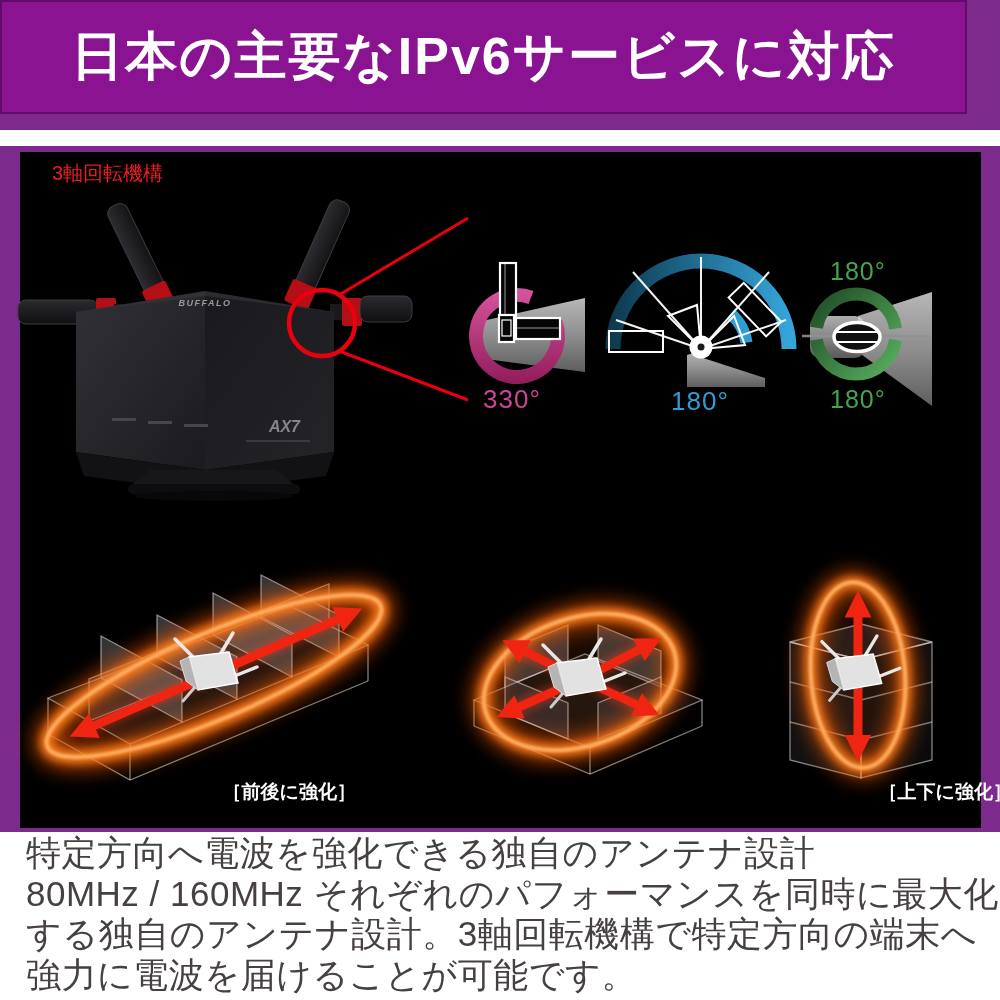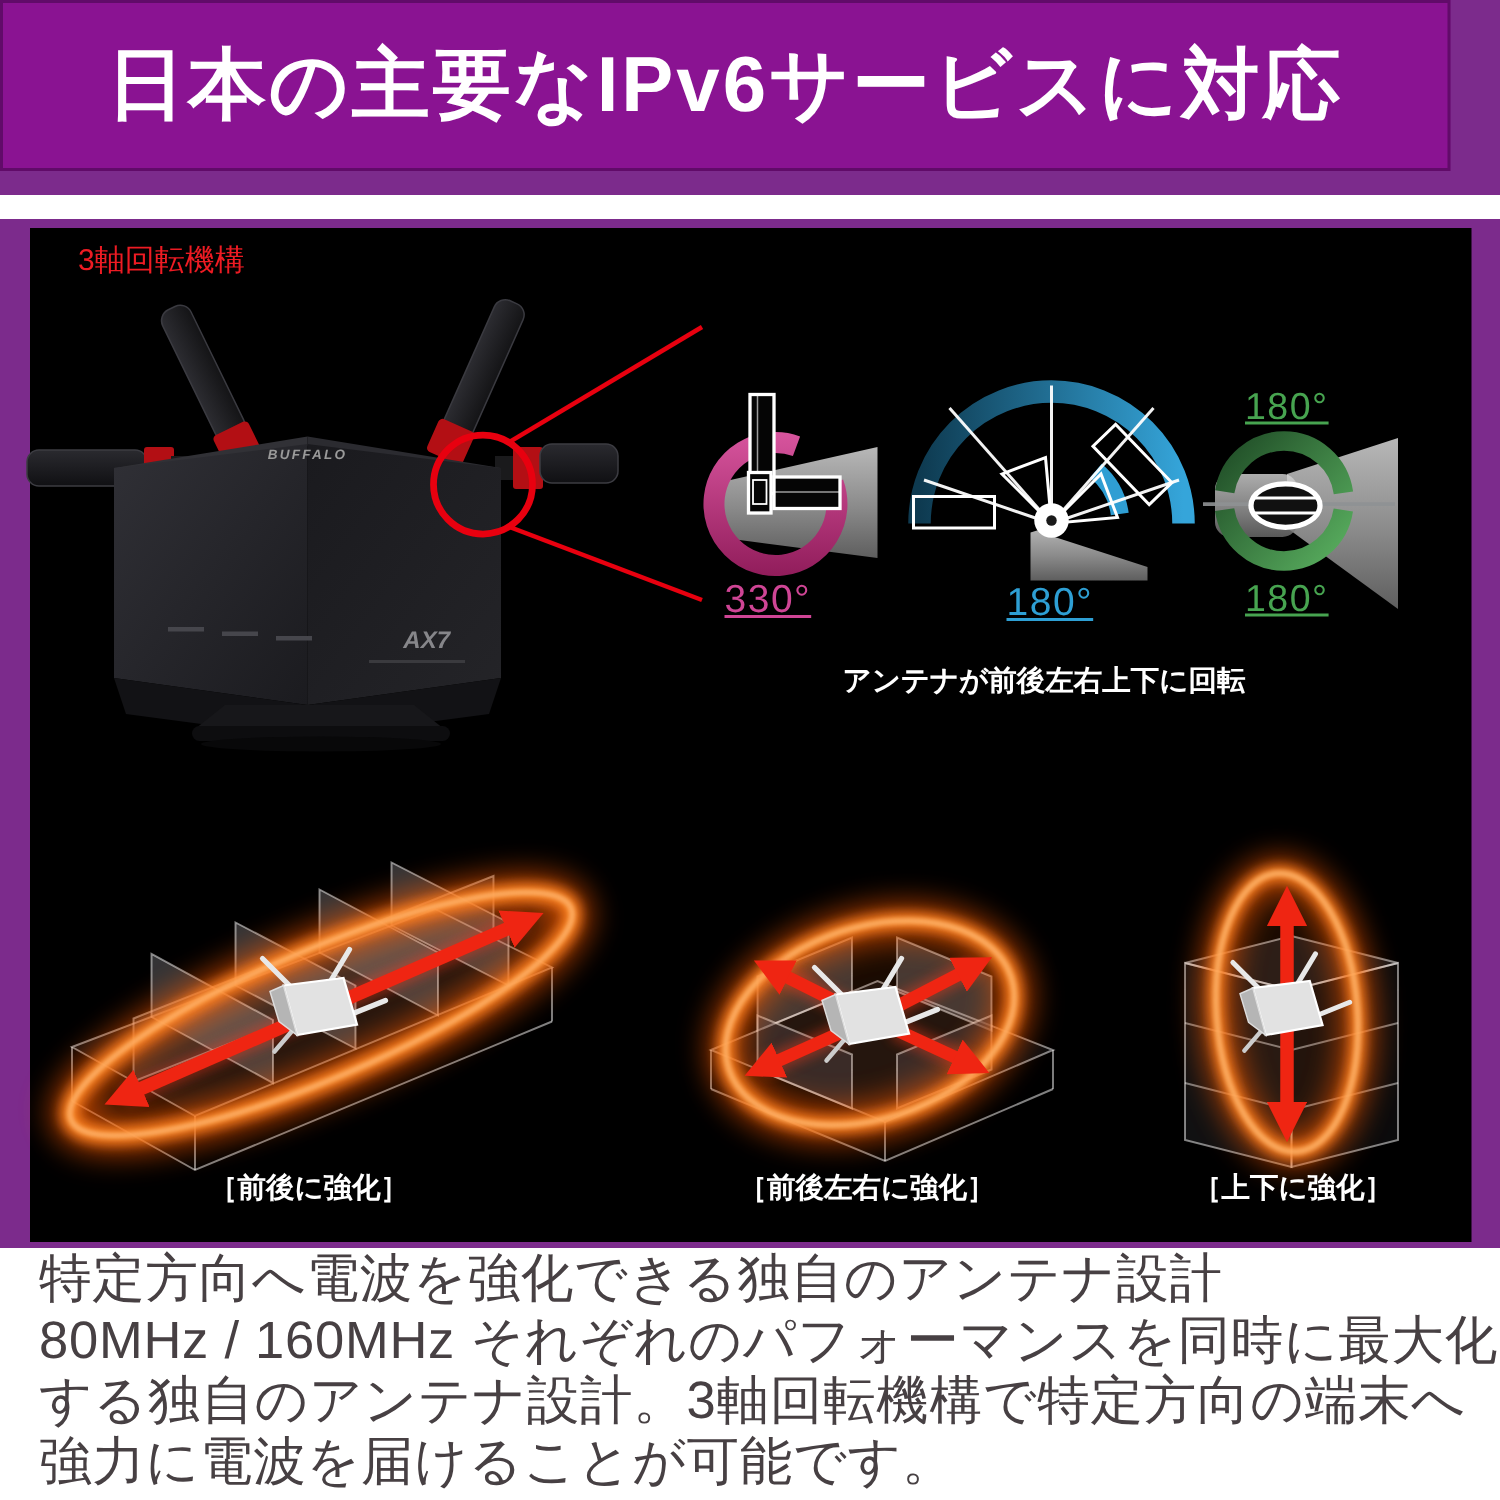--- a/index.html
+++ b/index.html
@@ -16,28 +16,28 @@
   
   .frame{left:0;top:146px;width:1000px;height:686px;background:#7c2b8c;}
   .panel{left:20px;top:152px;width:961px;height:676px;background:#000000;}
 
   svg.overlay{position:absolute;left:0;top:0;width:1000px;height:1000px;pointer-events:none;}
 
   
   .red-label{color:#ed1b23;font-weight:normal;font-size:20px;white-space:nowrap;}
   .feature-label{left:52px;top:160px;}
   .direction-label{left:37px;top:503px;}
-  .deg{font-size:26px;white-space:nowrap;letter-spacing:1px;text-decoration:underline;}
+  .deg{font-size:26px;white-space:nowrap;letter-spacing:1px;}
   .deg-pink{left:483px;top:384px;color:#cf4595;}
   .deg-blue{left:671px;top:386px;color:#2e9fd4;}
   .deg-green-top{left:830px;top:257px;color:#47a450;font-size:25px;}
   .deg-green-bottom{left:830px;top:385px;color:#47a450;font-size:25px;}
   .rotation-caption{left:536px;top:441px;width:320px;text-align:center;color:#ffffff;
                     font-size:19px;font-weight:bold;white-space:nowrap;}
-  .beam-caption{top:779px;width:300px;text-align:center;color:#ffffff;font-size:19px;
+  .beam-caption{top:779px;width:300px;text-align:right;color:#ffffff;font-size:19px;
                 font-weight:bold;white-space:nowrap;}
   .cap1{left:56px;} .cap2{left:428px;} .cap3{left:712px;}
 
   
   .footer{left:0;top:833px;width:1000px;padding-left:26px;color:#474043;}
   .footer-line{font-size:35px;line-height:40.5px;letter-spacing:0.5px;white-space:nowrap;}
 </style>
 </head>
 <body>
 
@@ -270,24 +270,22 @@
     </g>
   </svg>
 
   <div class="abs red-label feature-label">3軸回転機構</div>
 
   <div class="abs deg deg-pink">330°</div>
   <div class="abs deg deg-blue">180°</div>
   <div class="abs deg deg-green-top">180°</div>
   <div class="abs deg deg-green-bottom">180°</div>
 
-  <div class="abs rotation-caption">アンテナが前後左右上下に回転</div>
 
   <div class="abs beam-caption cap1">［前後に強化］</div>
-  <div class="abs beam-caption cap2">［前後左右に強化］</div>
   <div class="abs beam-caption cap3">［上下に強化］</div>
 
   <div class="abs footer">
     <div class="footer-line">特定方向へ電波を強化できる独自のアンテナ設計</div>
     <div class="footer-line">80MHz / 160MHz それぞれのパフォーマンスを同時に最大化</div>
     <div class="footer-line">する独自のアンテナ設計。3軸回転機構で特定方向の端末へ</div>
     <div class="footer-line">強力に電波を届けることが可能です。</div>
   </div>
 
 </div>

